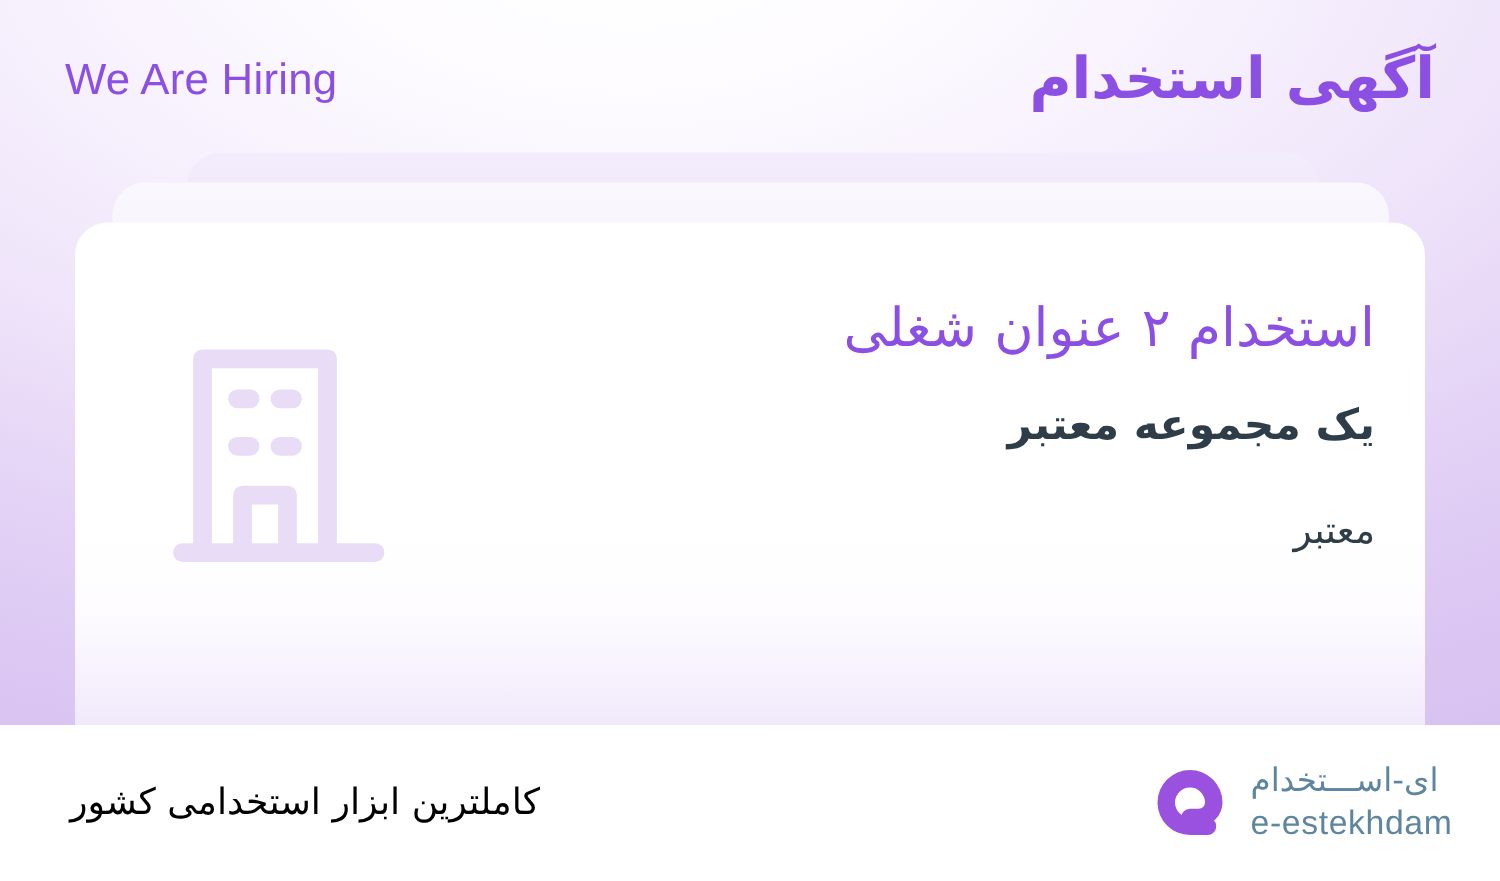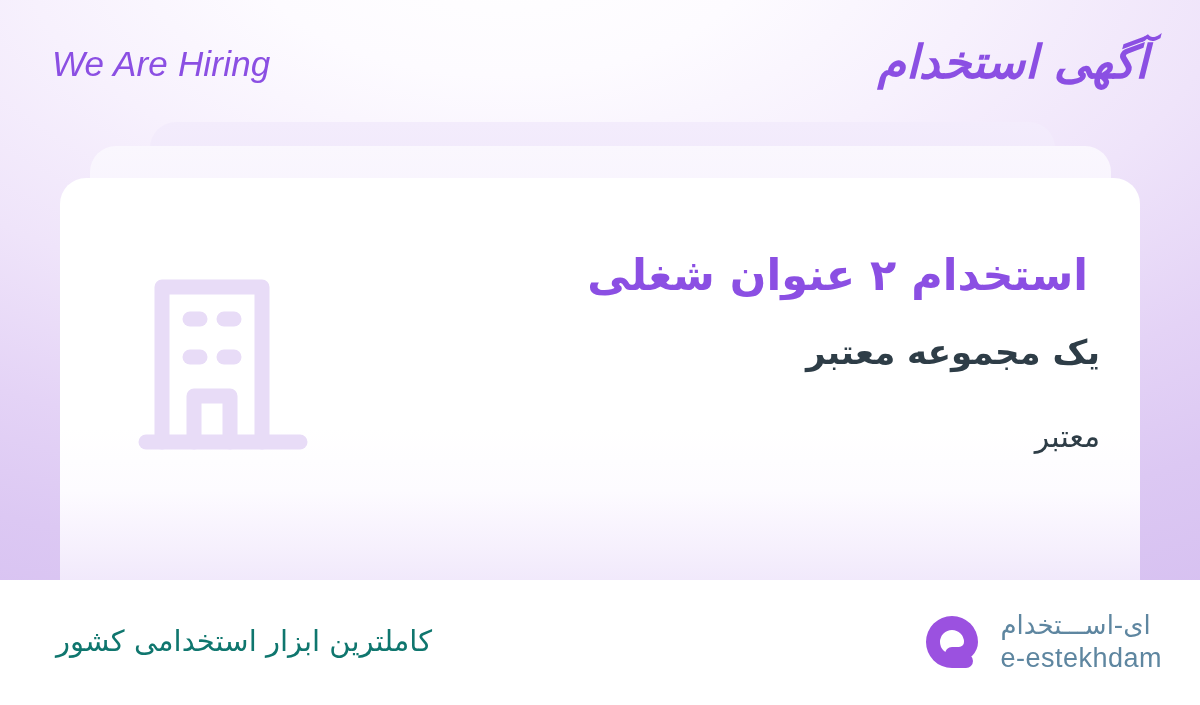--- a/index.html
+++ b/index.html
@@ -36,21 +36,20 @@
         #d7c1f1 100%);
   }
 
   
   .hero-header {
     position: absolute;
     left: 0;
     top: 0;
     width: 1200px;
     height: 120px;
-    font-style: italic;
   }
 
   .hiring-en {
     position: absolute;
     left: 52px;
     top: 42px;
     font-size: 35px;
     line-height: 44px;
     color: #8b4fe3;
     letter-spacing: 0.2px;
@@ -122,23 +121,23 @@
     right: 100px;
     top: 232px;
     width: 700px;
     text-align: right;
     direction: rtl;
   }
 
   .job-title {
     font-size: 43px;
     line-height: 62px;
-    font-weight: bold;
+    font-weight: normal;
     color: #8b4fe3;
-    margin: 12px;
+    margin: 0;
     white-space: nowrap;
     font-family: "DejaVu Sans", sans-serif;
   }
 
   .company-name {
     font-size: 34px;
     line-height: 52px;
     font-weight: bold;
     color: #2e3d47;
     margin: 20px 0 0 0;
@@ -165,21 +164,21 @@
     height: 125px;
     background: #ffffff;
   }
 
   .footer-tagline {
     position: absolute;
     left: 56px;
     top: 37px;
     font-size: 29px;
     line-height: 48px;
-    color: #0f766e;
+    color: #000000;
     direction: rtl;
     white-space: nowrap;
     font-family: "DejaVu Sans", sans-serif;
   }
 
   .footer-logo {
     position: absolute;
     right: 38px;
     top: 24px;
     height: 76px;

